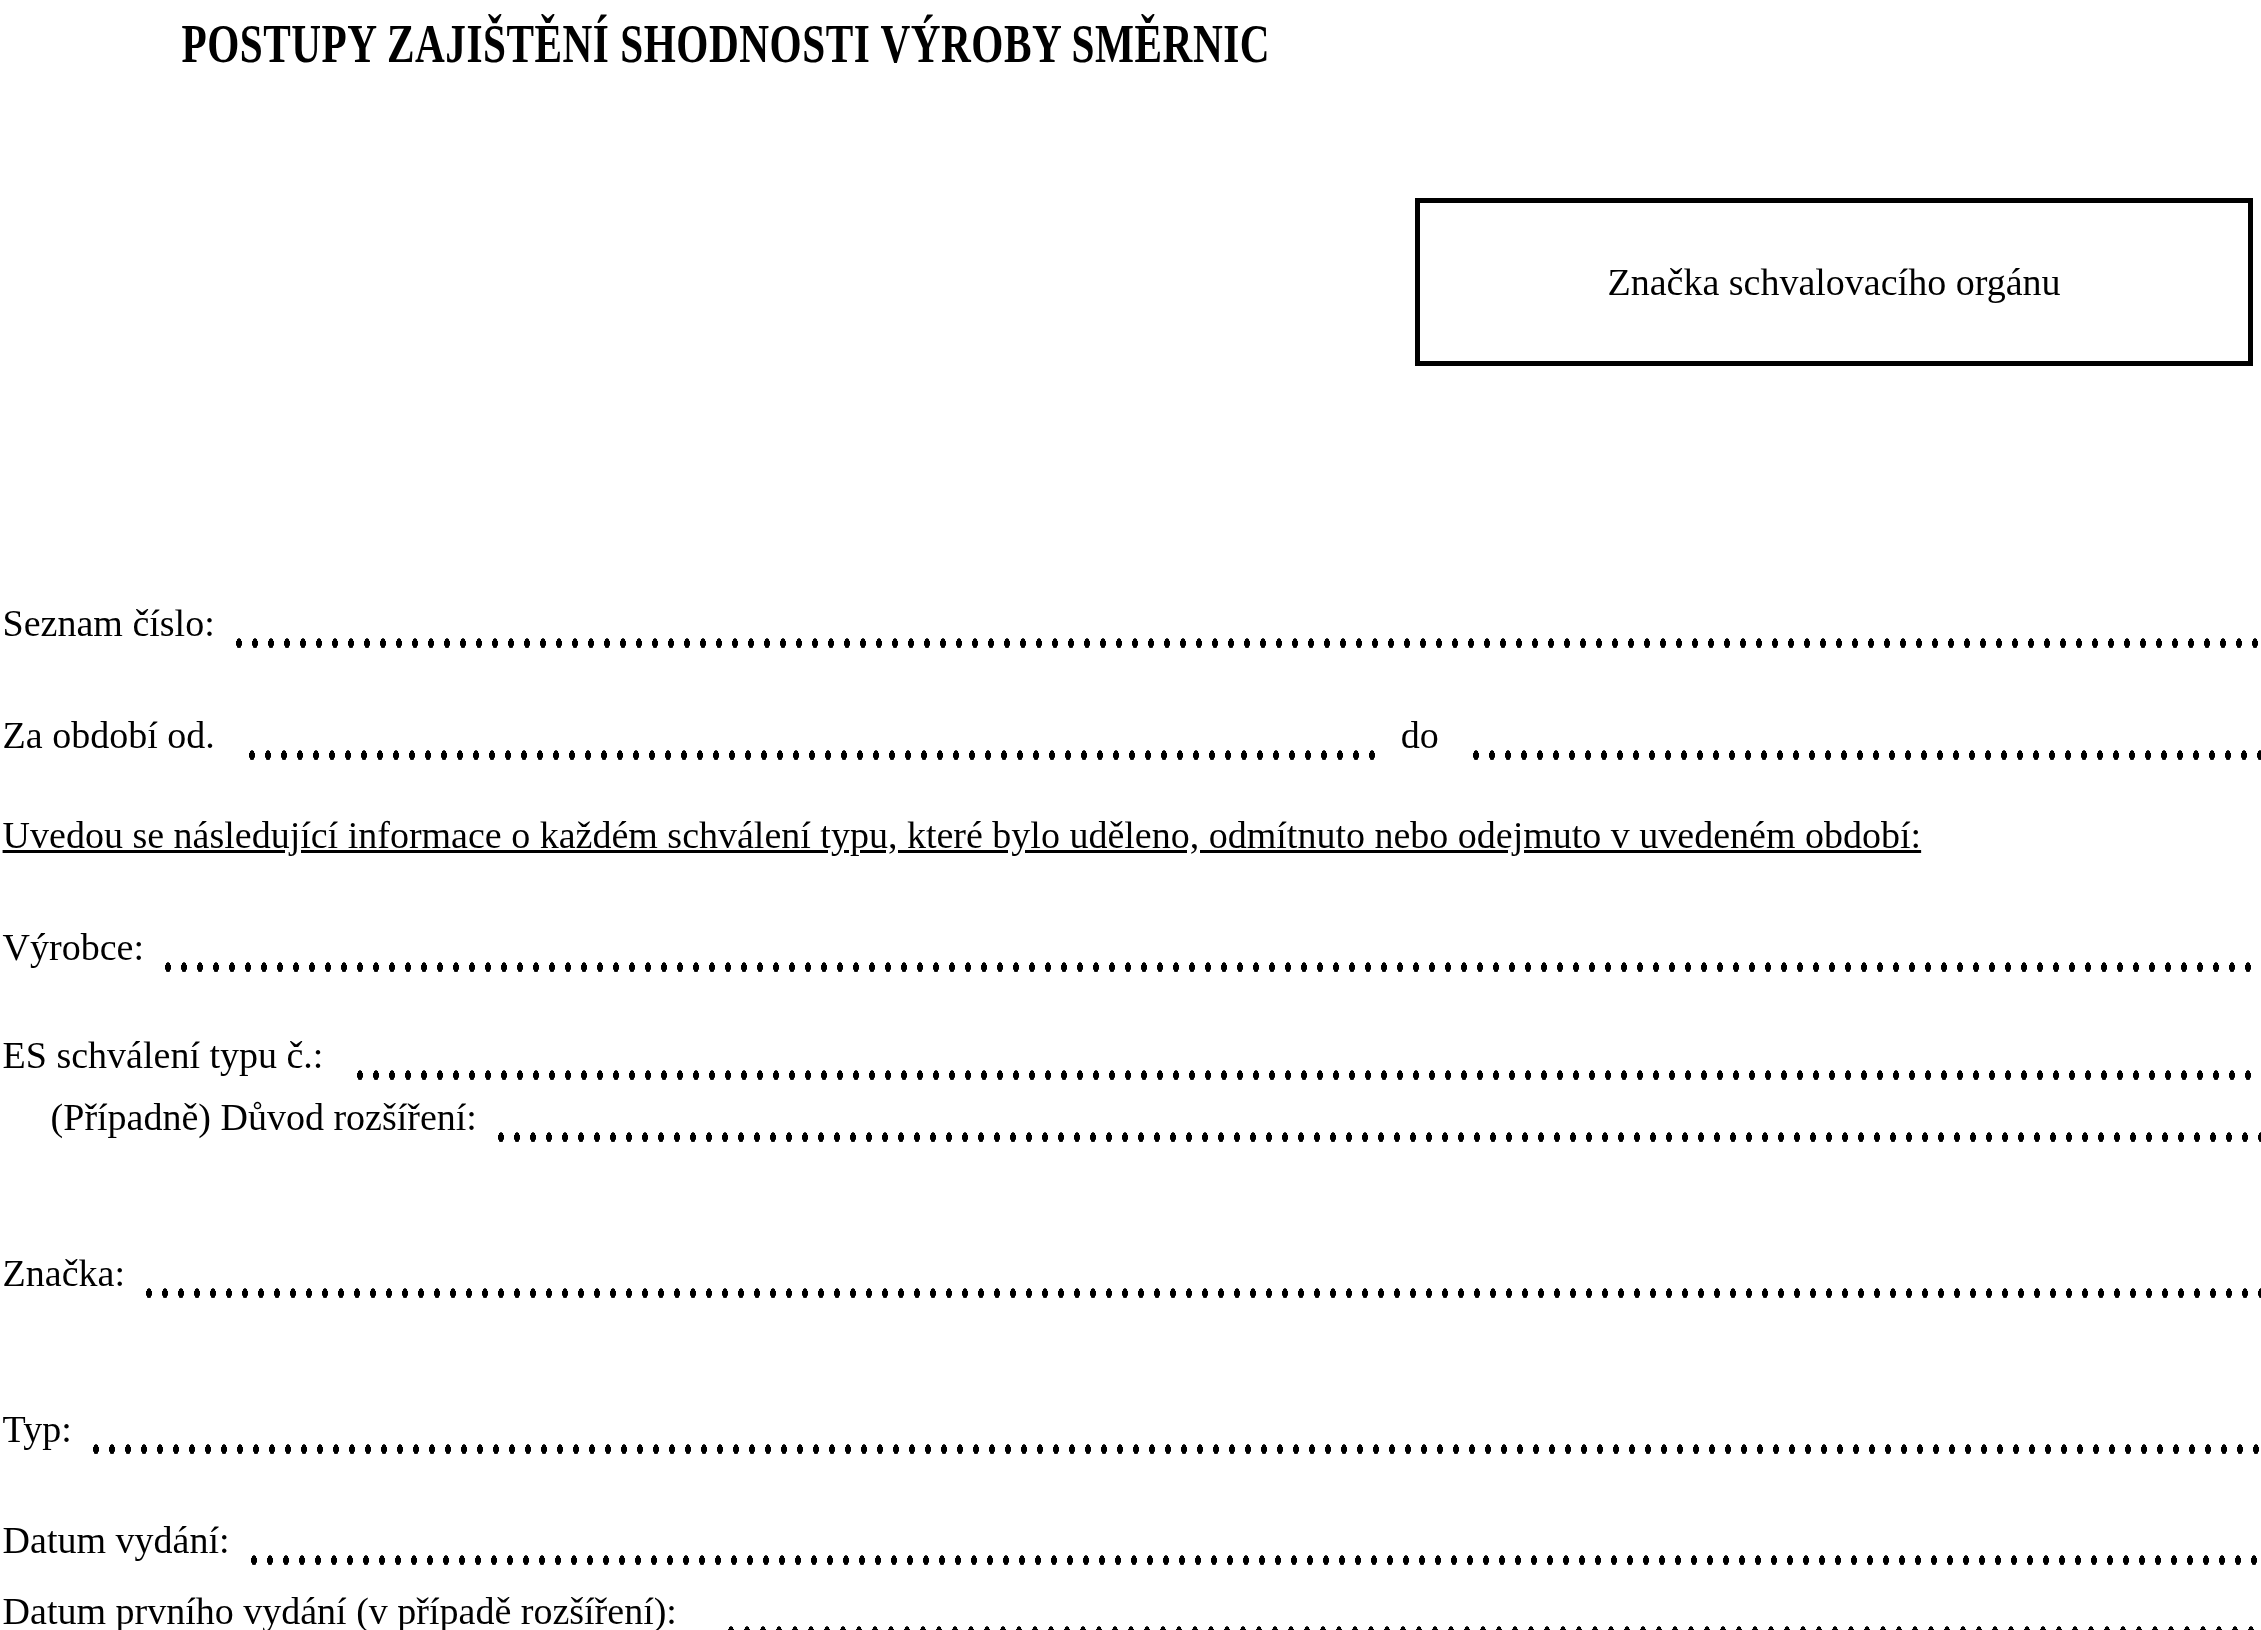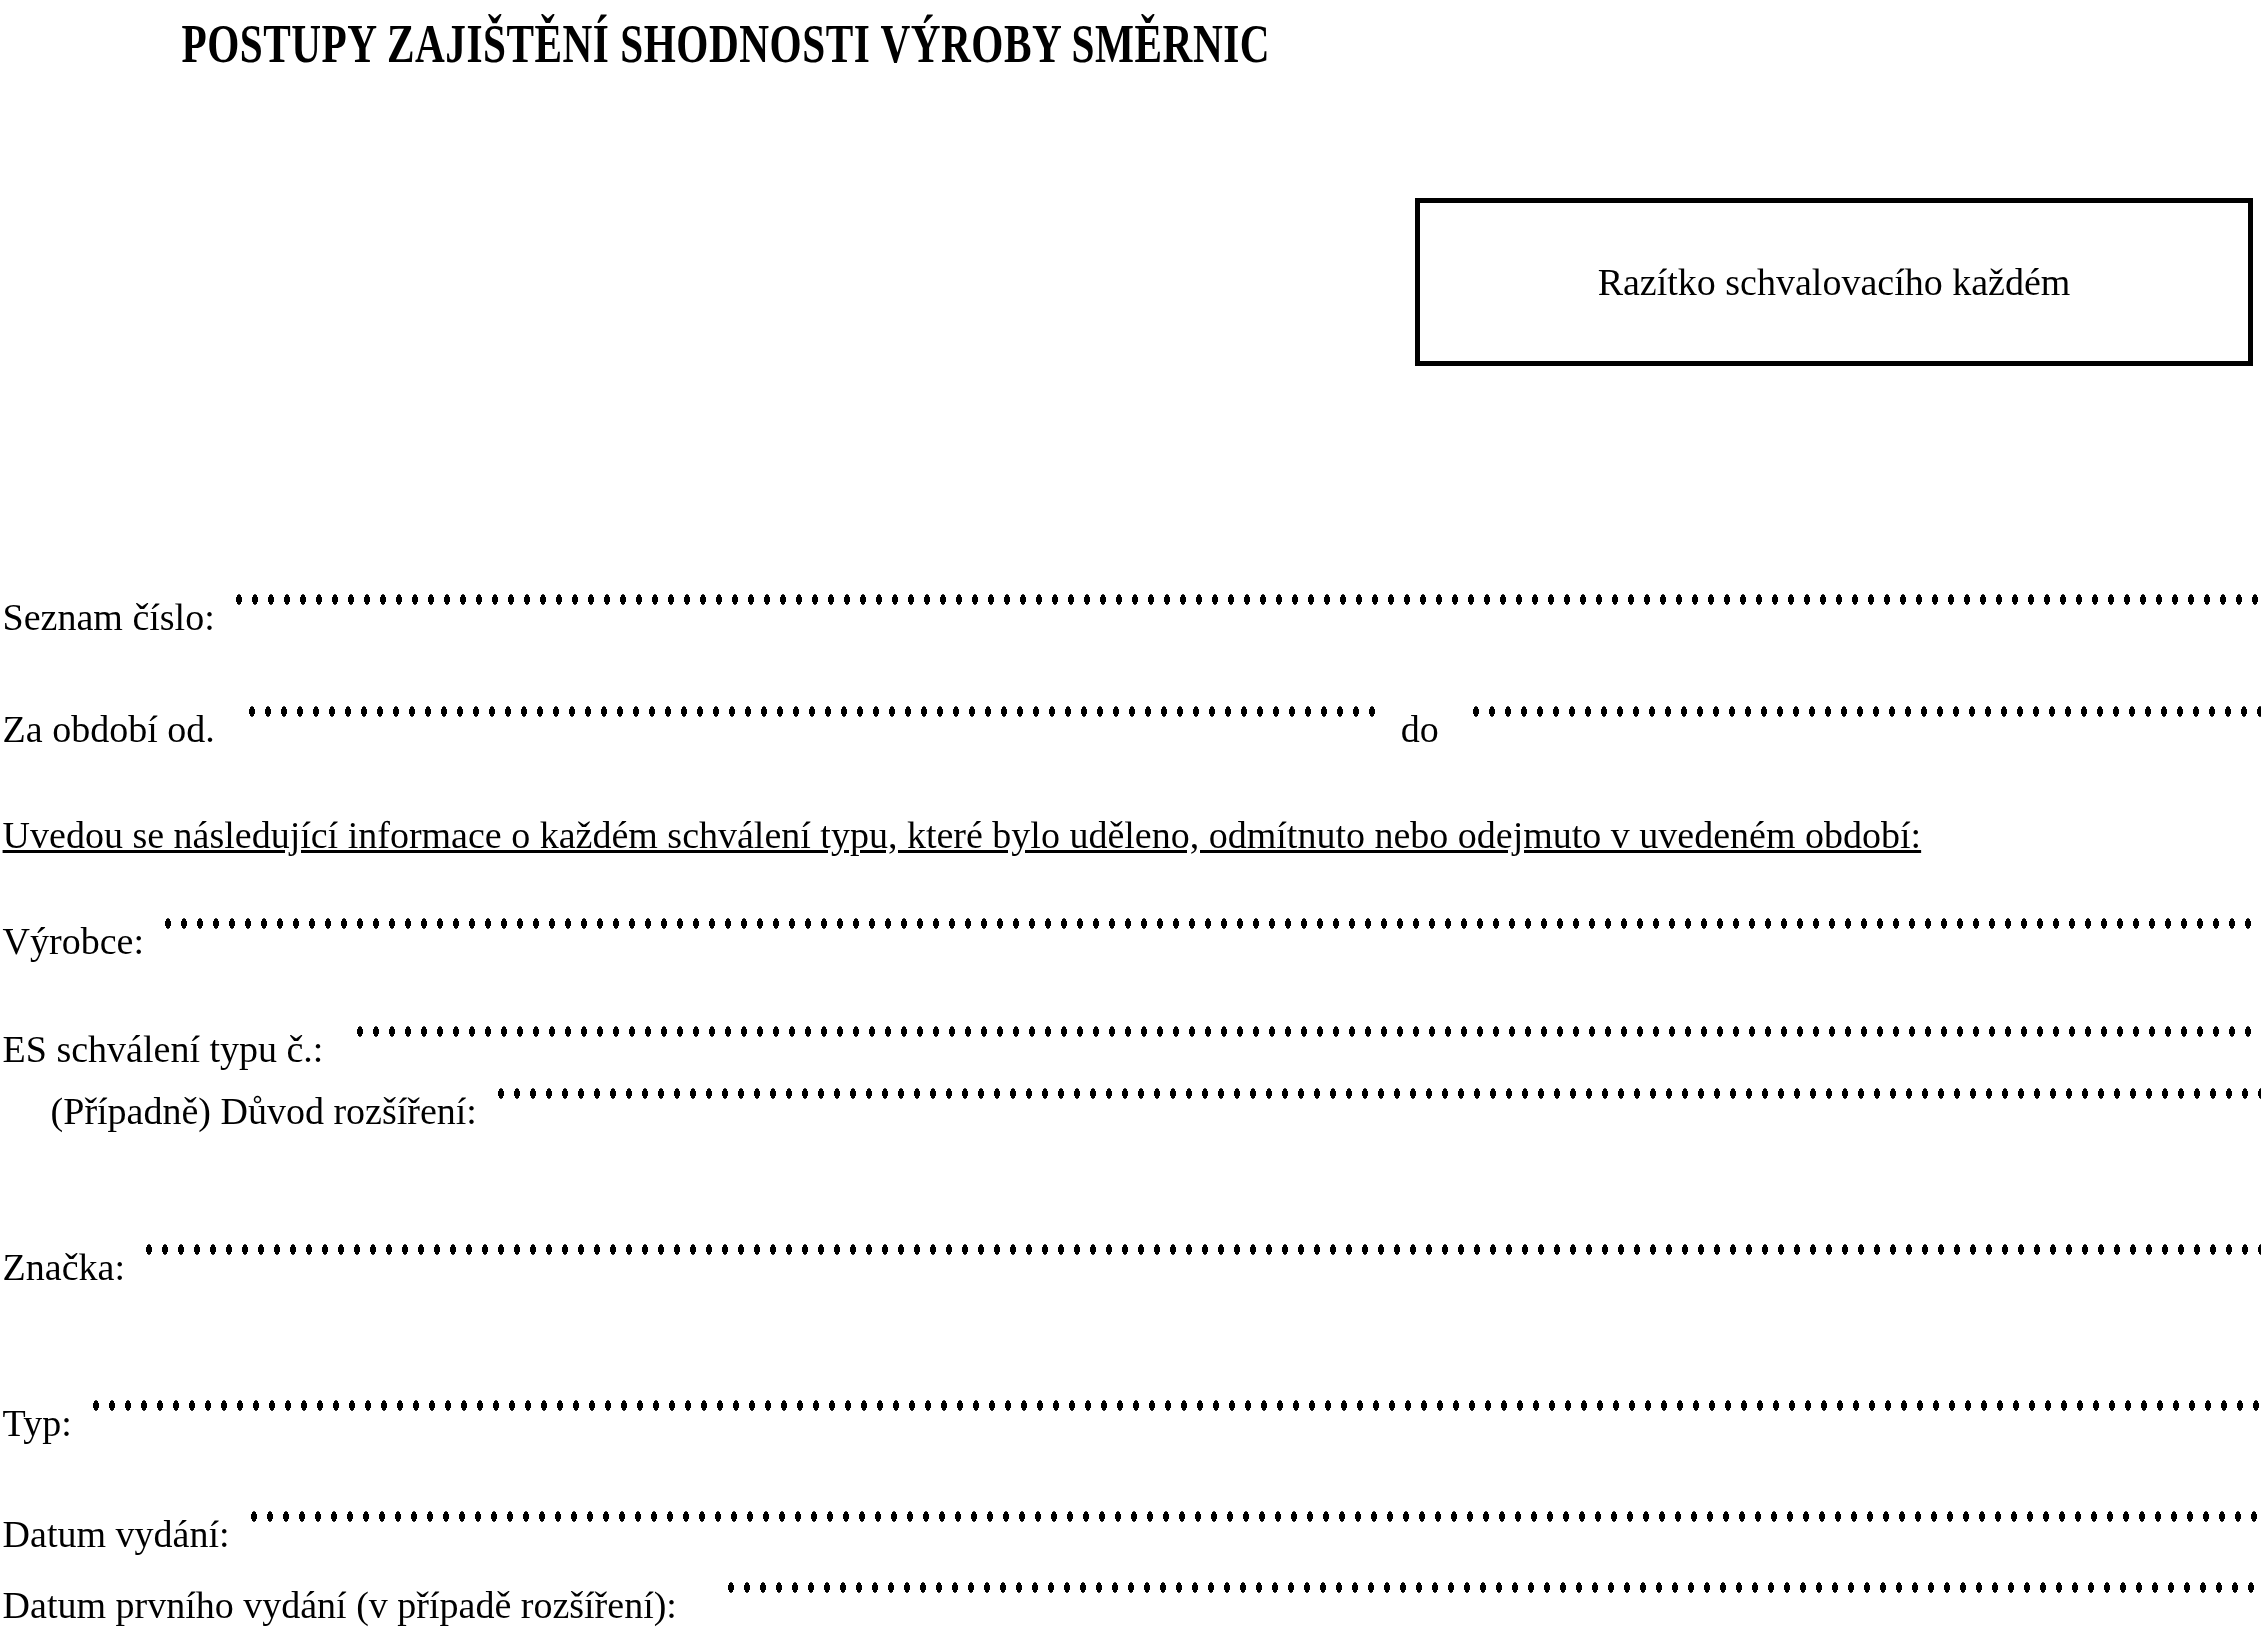--- a/index.html
+++ b/index.html
@@ -50,21 +50,21 @@
     white-space: nowrap;
   }
 
   
   .row {
     position: absolute;
     left: 2.6px;
     right: 0;
     height: 53px;
     display: flex;
-    align-items: flex-start;
+    align-items: flex-end;
     font-size: 38px;
     line-height: 47px;
     white-space: nowrap;
   }
   .row .label { flex: 0 0 auto; }
 
   
   .dots {
     flex: 1 1 auto;
     height: 10.6px;
@@ -104,21 +104,21 @@
   .r-datum1   { top: 1582px; }
 </style>
 </head>
 <body>
 
 <div class="doc-title">
   <span class="condense">POSTUPY ZAJIŠTĚNÍ SHODNOSTI VÝROBY SMĚRNIC</span>
 </div>
 
 <div class="stamp-box">
-  <span class="stamp-label">Razítko schvalovacího každém</span>
+  <span class="stamp-label">Značka schvalovacího orgánu</span>
 </div>
 
 <div class="row r-seznam">
   <span class="label">Seznam číslo:</span>
   <span class="dots"></span>
 </div>
 
 <div class="row r-obdobi">
   <span class="label">Za období od.</span>
   <span class="dots gap-md seg-a"></span>

